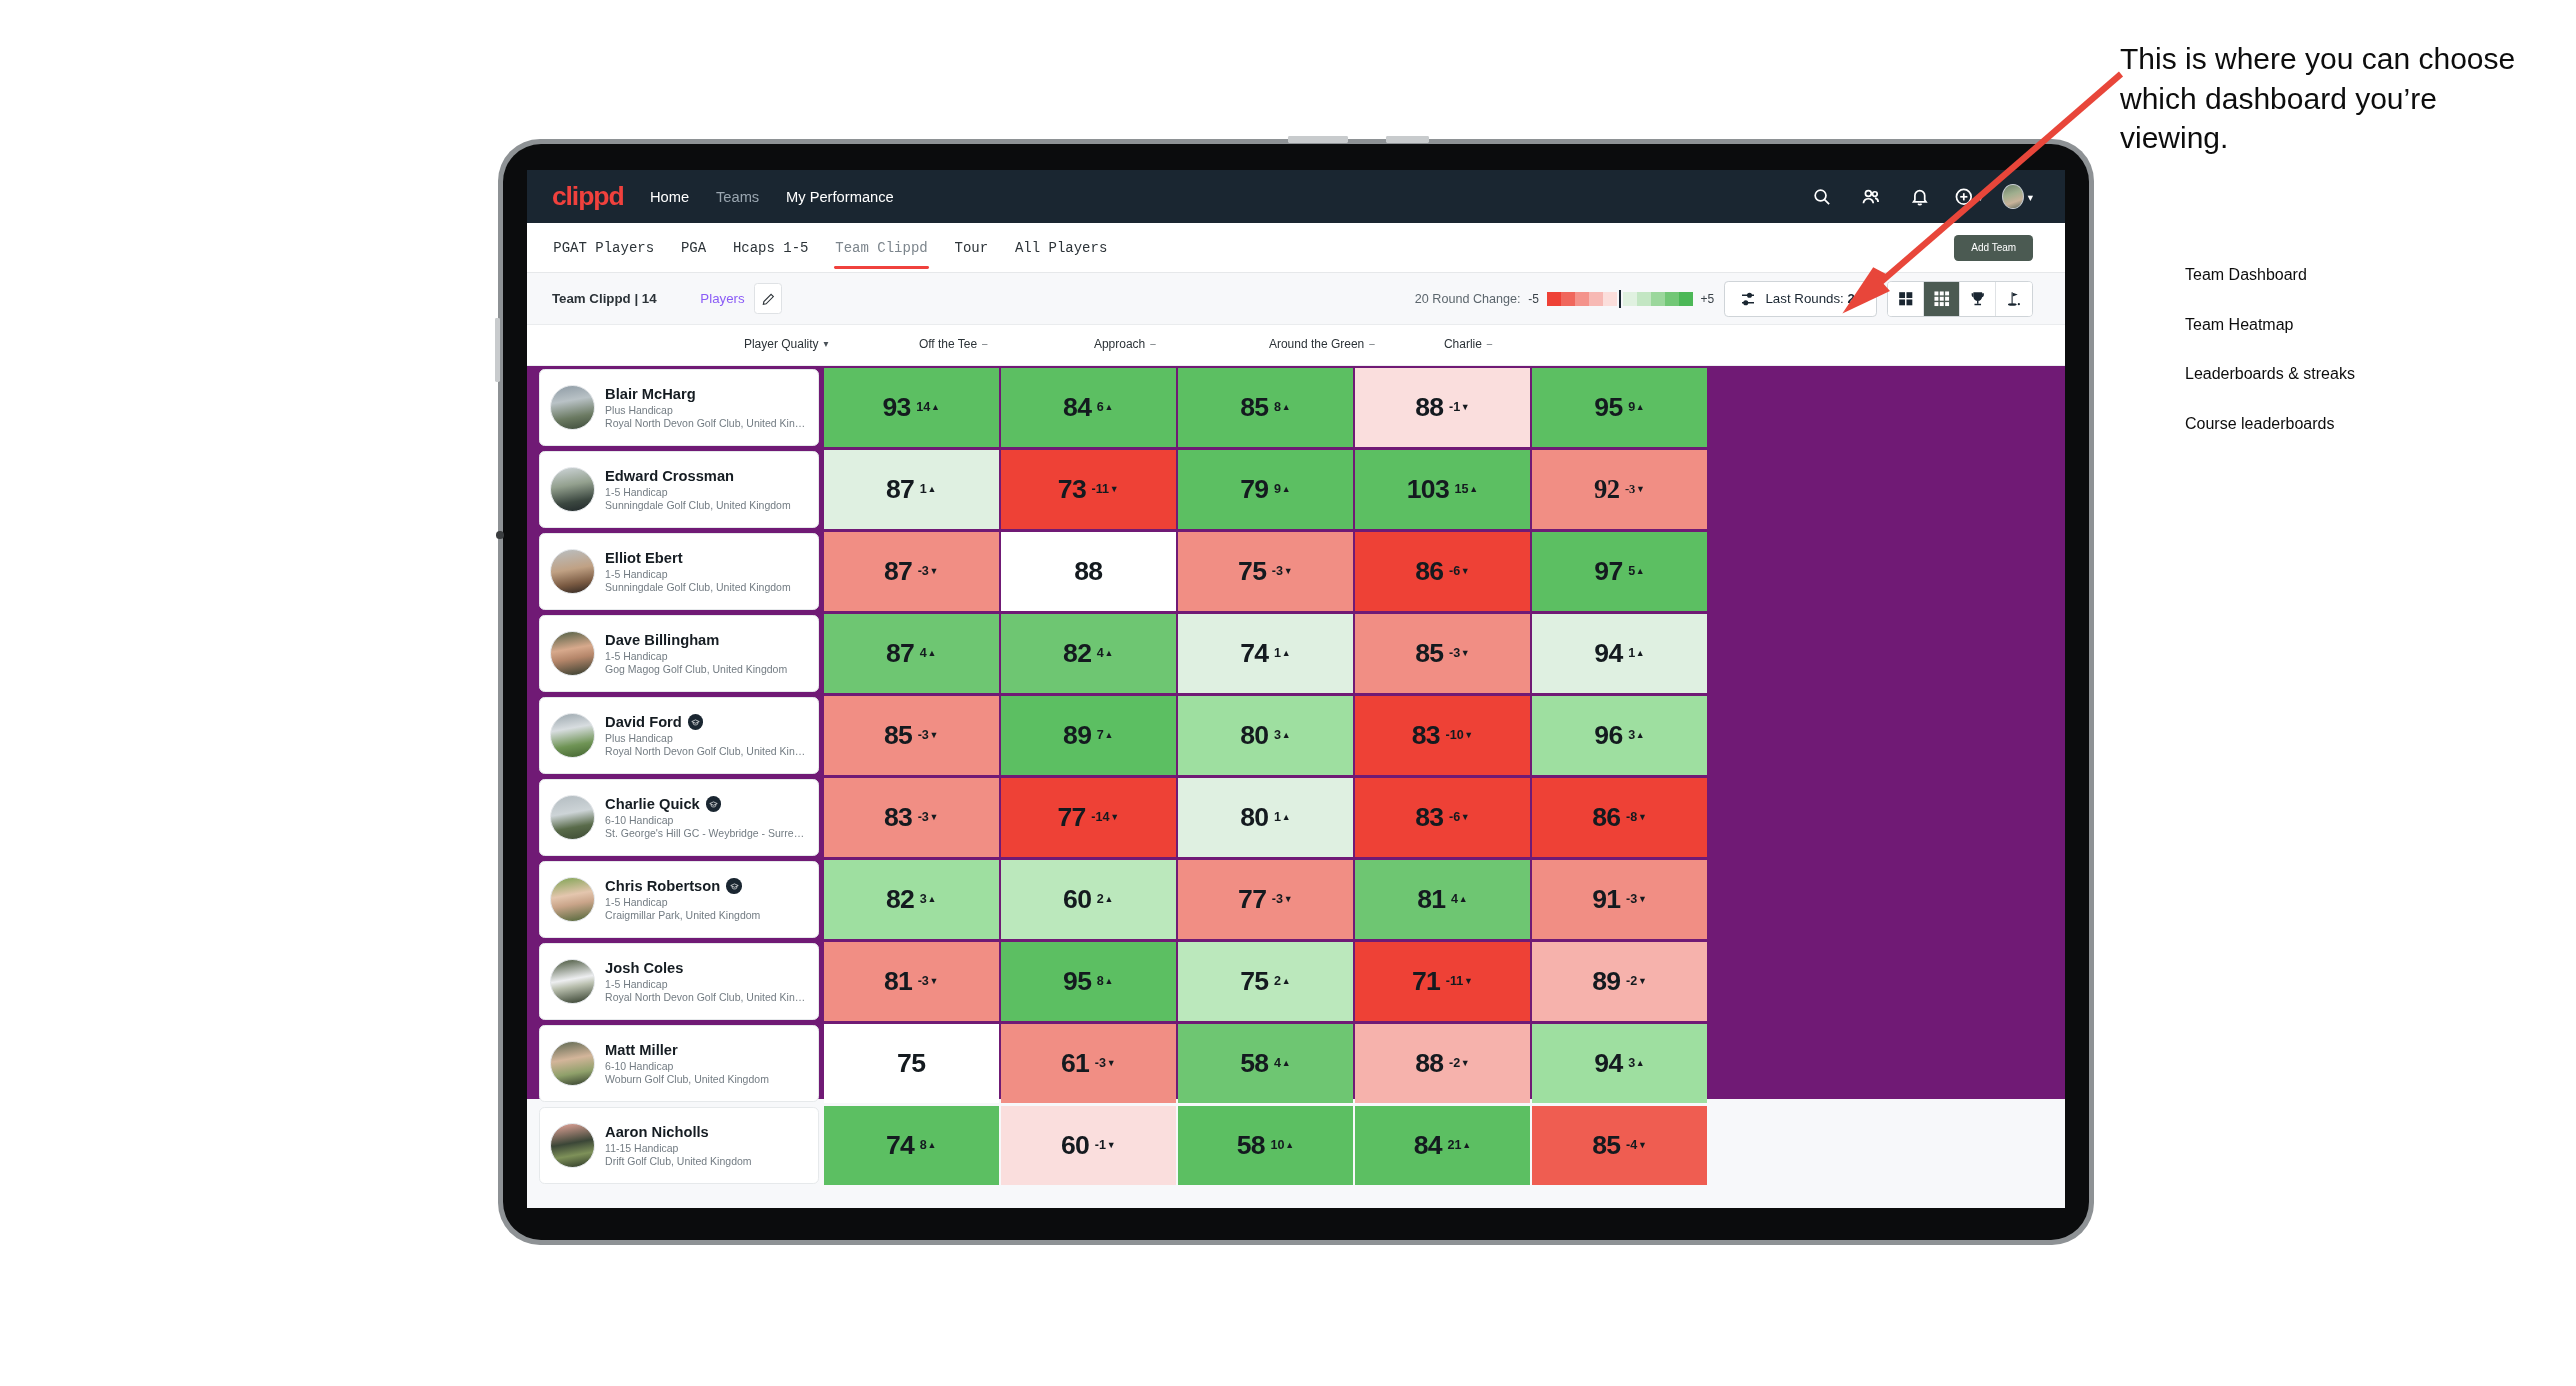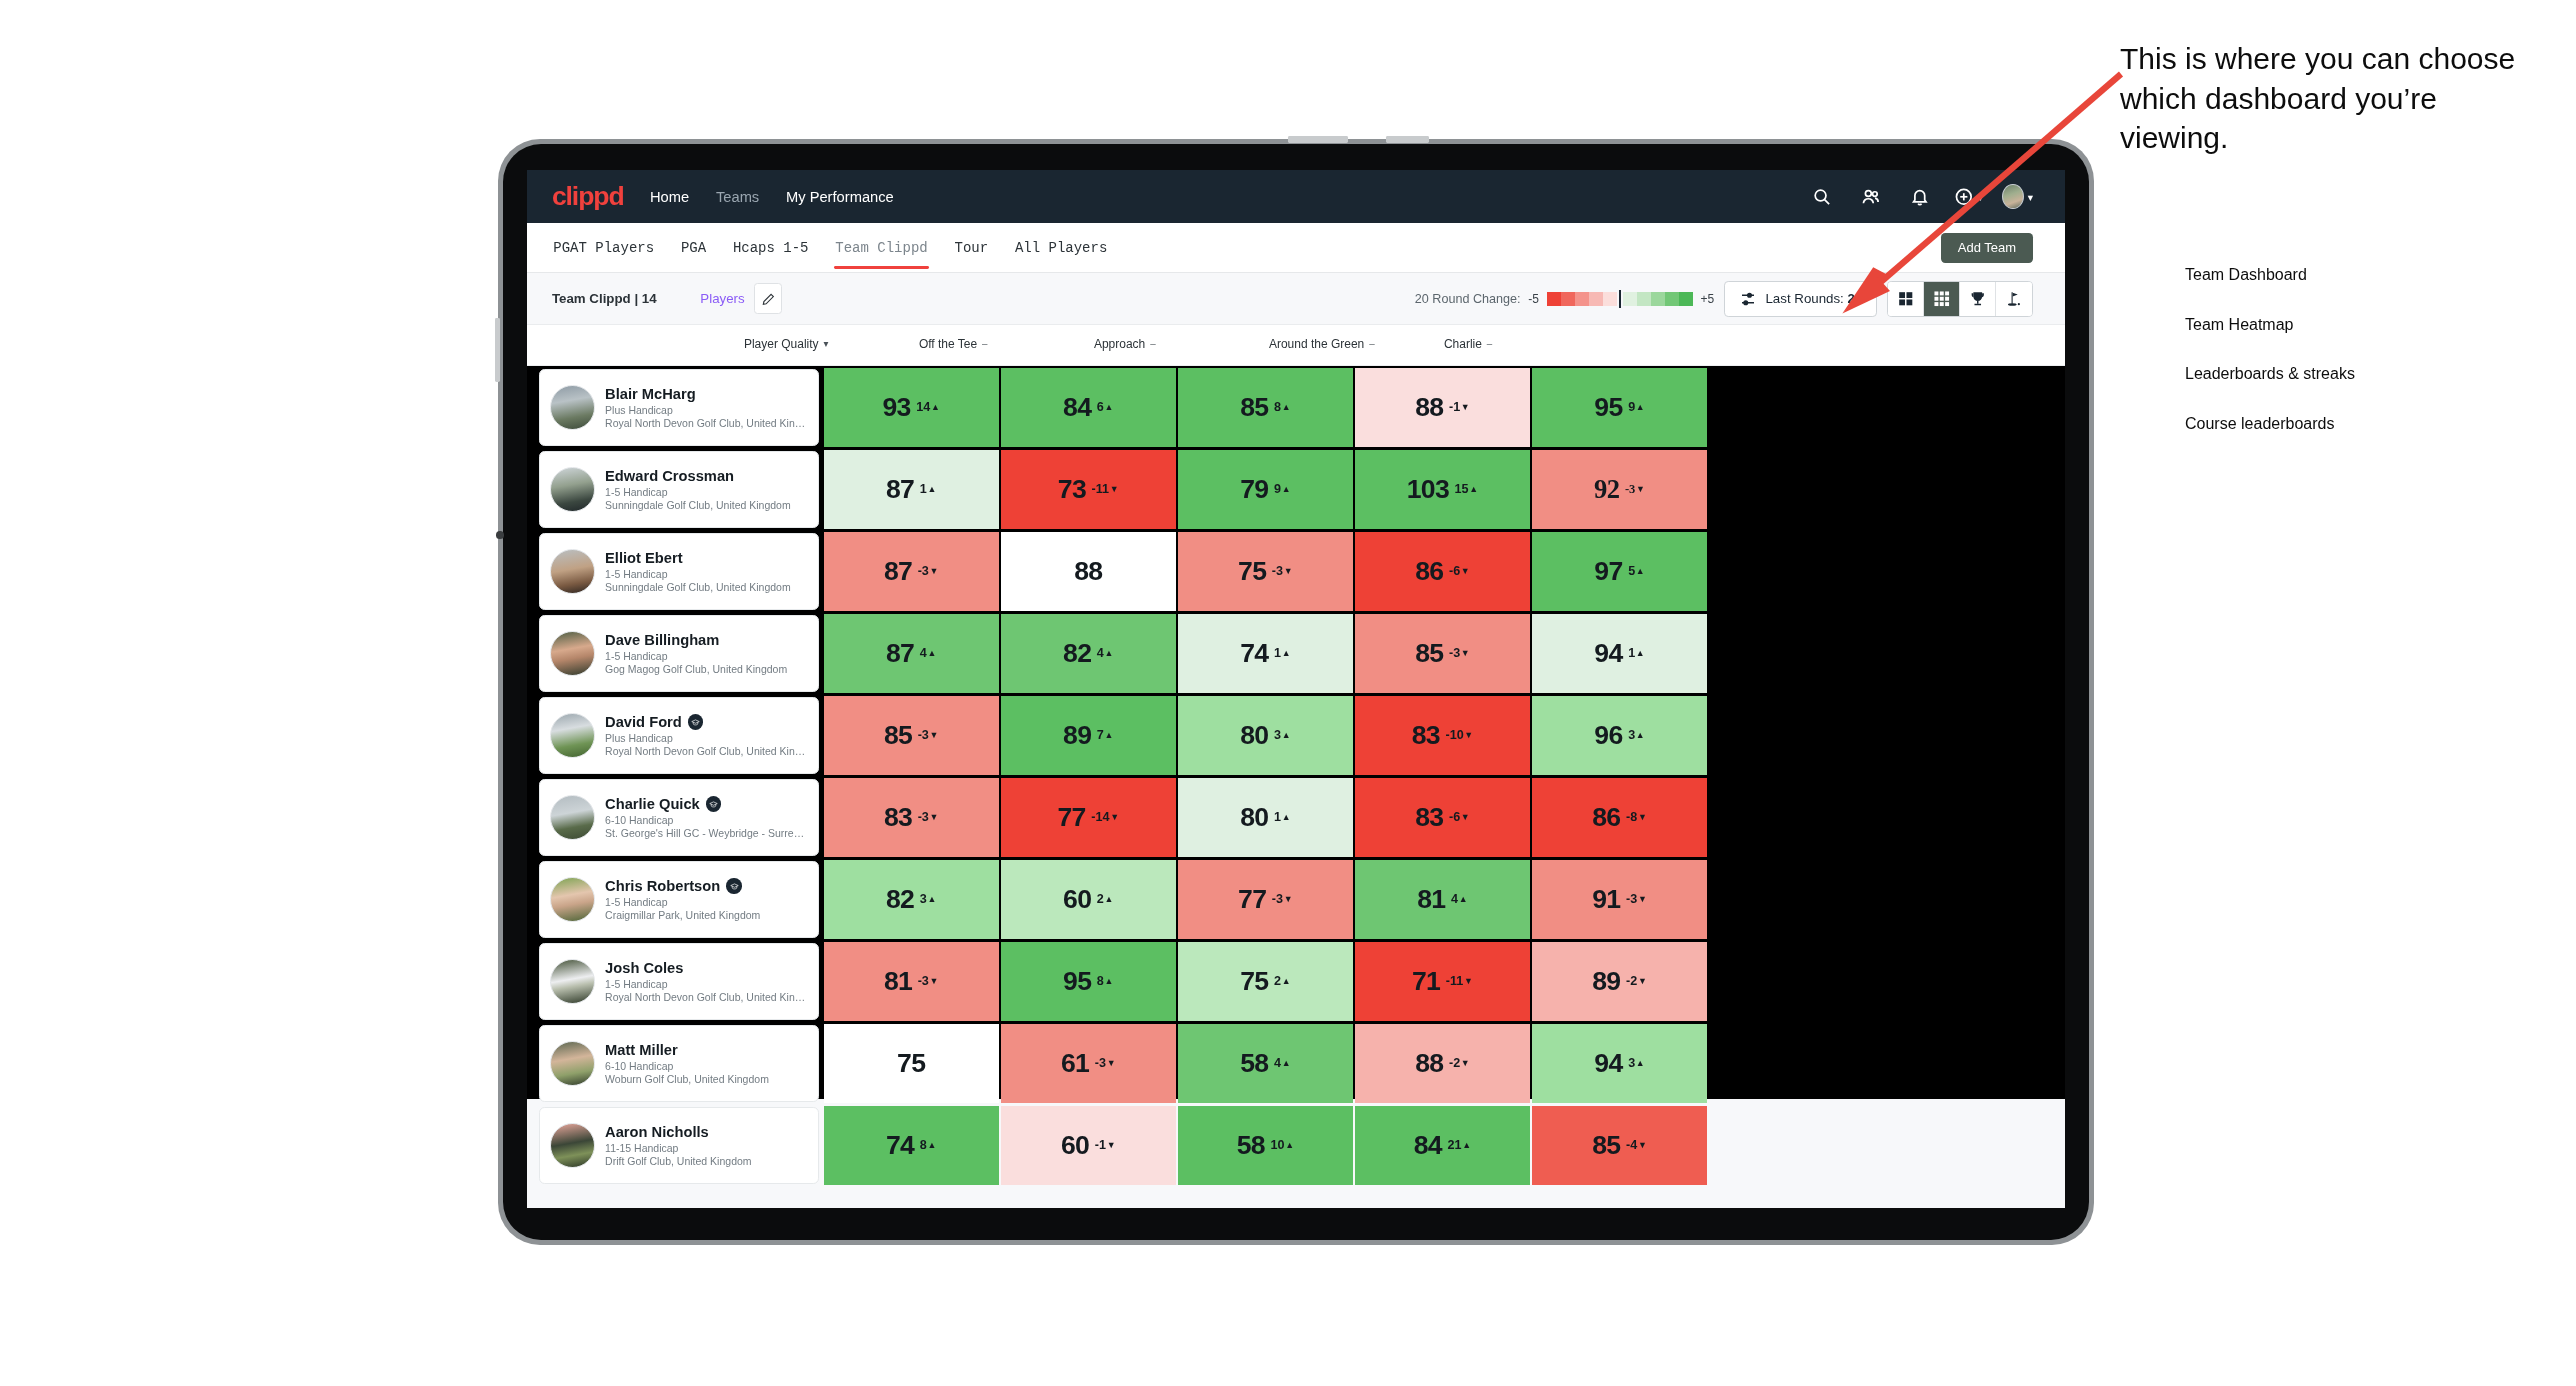--- a/index.html
+++ b/index.html
@@ -82,21 +82,21 @@
     font-size: 14px; color: #2c3338; margin-right: 24px;
     padding: 14px 1.4px; position: relative; cursor: pointer; white-space: nowrap; font-family: Liberation Mono, monospace;
   }
   .subtab.active { color: #7c858c; }
   .subtab.active::after {
     content: ""; position: absolute; left: 0; right: 0; bottom: 1.4px;
     height: 2.8px; background: #f0413d; border-radius: 1.4px;
   }
   #subtab-spacer { flex: 1; }
   #add-team-button {
-    background: #4b5a52; color: #ffffff; font-size: 13px;
+    background: #4b5a52; color: #ffffff; font-size: 10px;
     padding: 7.7px 17px; border-radius: 4.2px; border: none;
     cursor: pointer; font-family: inherit;
   }
 
   
   #toolbar {
     height: 52px; background: #f7f8fa;
     display: flex; align-items: center;
     padding: 0 32px 0 25px; gap: 9.8px;
     border-bottom: 0.7px solid #eaecee;
@@ -131,21 +131,21 @@
   .view-toggle {
     width: 36px; height: 34px; display: flex; align-items: center; justify-content: center;
     background: #ffffff; border-right: 0.7px solid #dfe2e5; cursor: pointer;
   }
   .view-toggle:last-child { border-right: none; }
   .view-toggle.active { background: #4b5a52; }
   .view-toggle svg { width: 17.5px; height: 17.5px; fill: #1a2631; }
   .view-toggle.active svg { fill: #ffffff; }
 
   
-  #grid-area { background: #000000; position: relative; height: 774px; }
+  #grid-area { background: #701a75; position: relative; height: 774px; }
   #column-header-row {
     display: flex; height: 41px; align-items: flex-start;
     padding-top: 11.2px; padding-left: 217px;
     border-bottom: 0.7px solid #edeff1; background: #fff;
   }
   .column-header {
     width: 175px; font-size: 12px; color: #2c3338;
     display: flex; align-items: center; gap: 4.9px; cursor: pointer;
   }
   .column-header .hdr-mark { font-size: 9.8px; color: #4a5258; }

